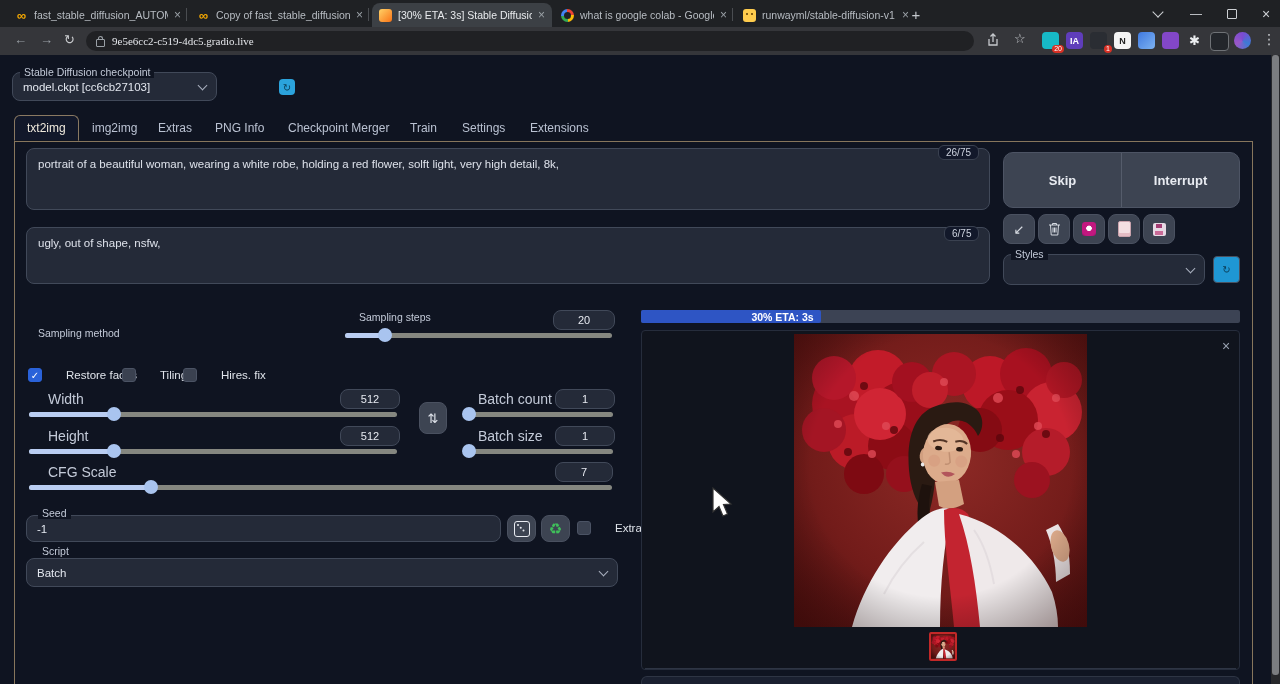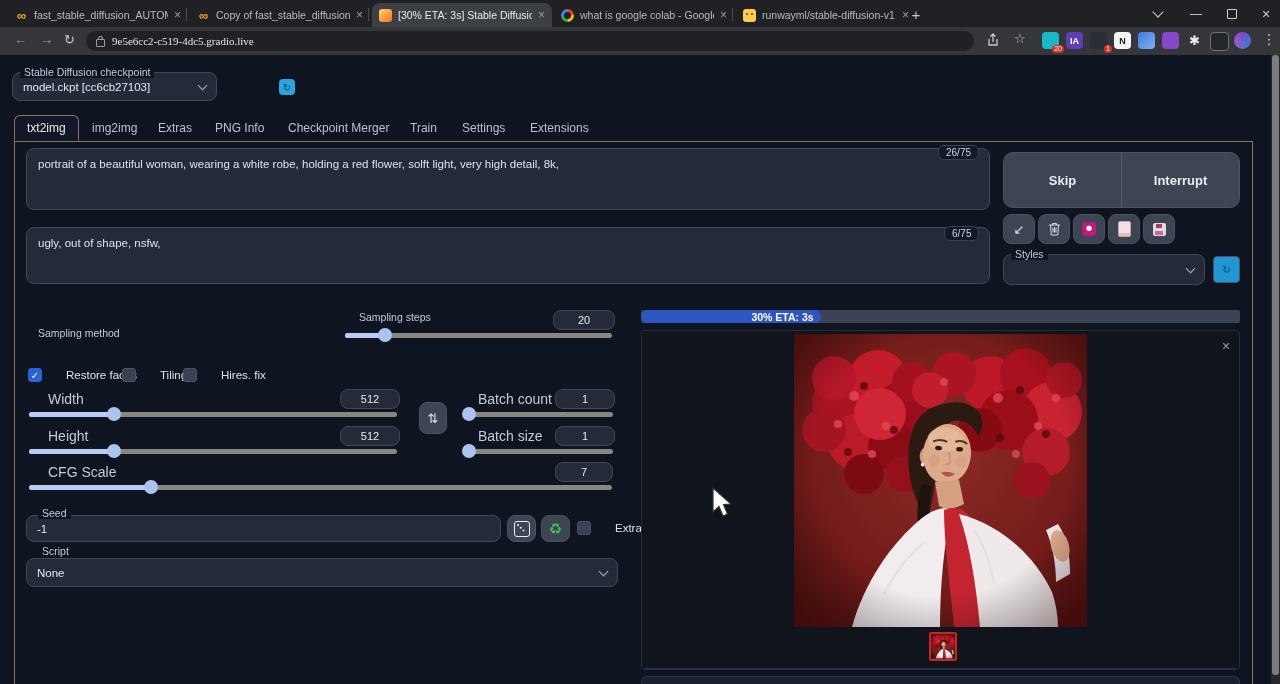--- a/index.html
+++ b/index.html
@@ -315,26 +315,26 @@
   <div class="iconbtn" style="left:541px;top:515px;width:29px;height:27px">
     <span class="recycle">♻</span>
     </div>
   <div class="cbrow" style="left:577px;top:521px">
     <span class="cb"></span>
     <span>Extra</span>
   </div>
 
   <span class="fieldlabel" style="left:38px;top:545px">Script</span>
   <div class="field" style="left:26px;top:558px;width:592px;height:29px">
-    <span>None</span>
+    <span>Batch</span>
     <span class="chev"></span>
   </div>
 
   <div class="progress">
-    <div class="pfill" style="width: 30%; border-radius: 6px;">
+    <div class="pfill" style="width: 30%;">
       <span class="ptext">30% ETA: 3s</span>
     </div>
   </div>
   <div class="imgpanel"></div>
   <span class="imgclose">×</span>
 
   <svg width="0" height="0" style="position:absolute">
     <defs>
       <radialGradient id="bgGrad" cx="52%" cy="42%" r="75%">
         <stop offset="0%" stop-color="#8e2a26"></stop>

